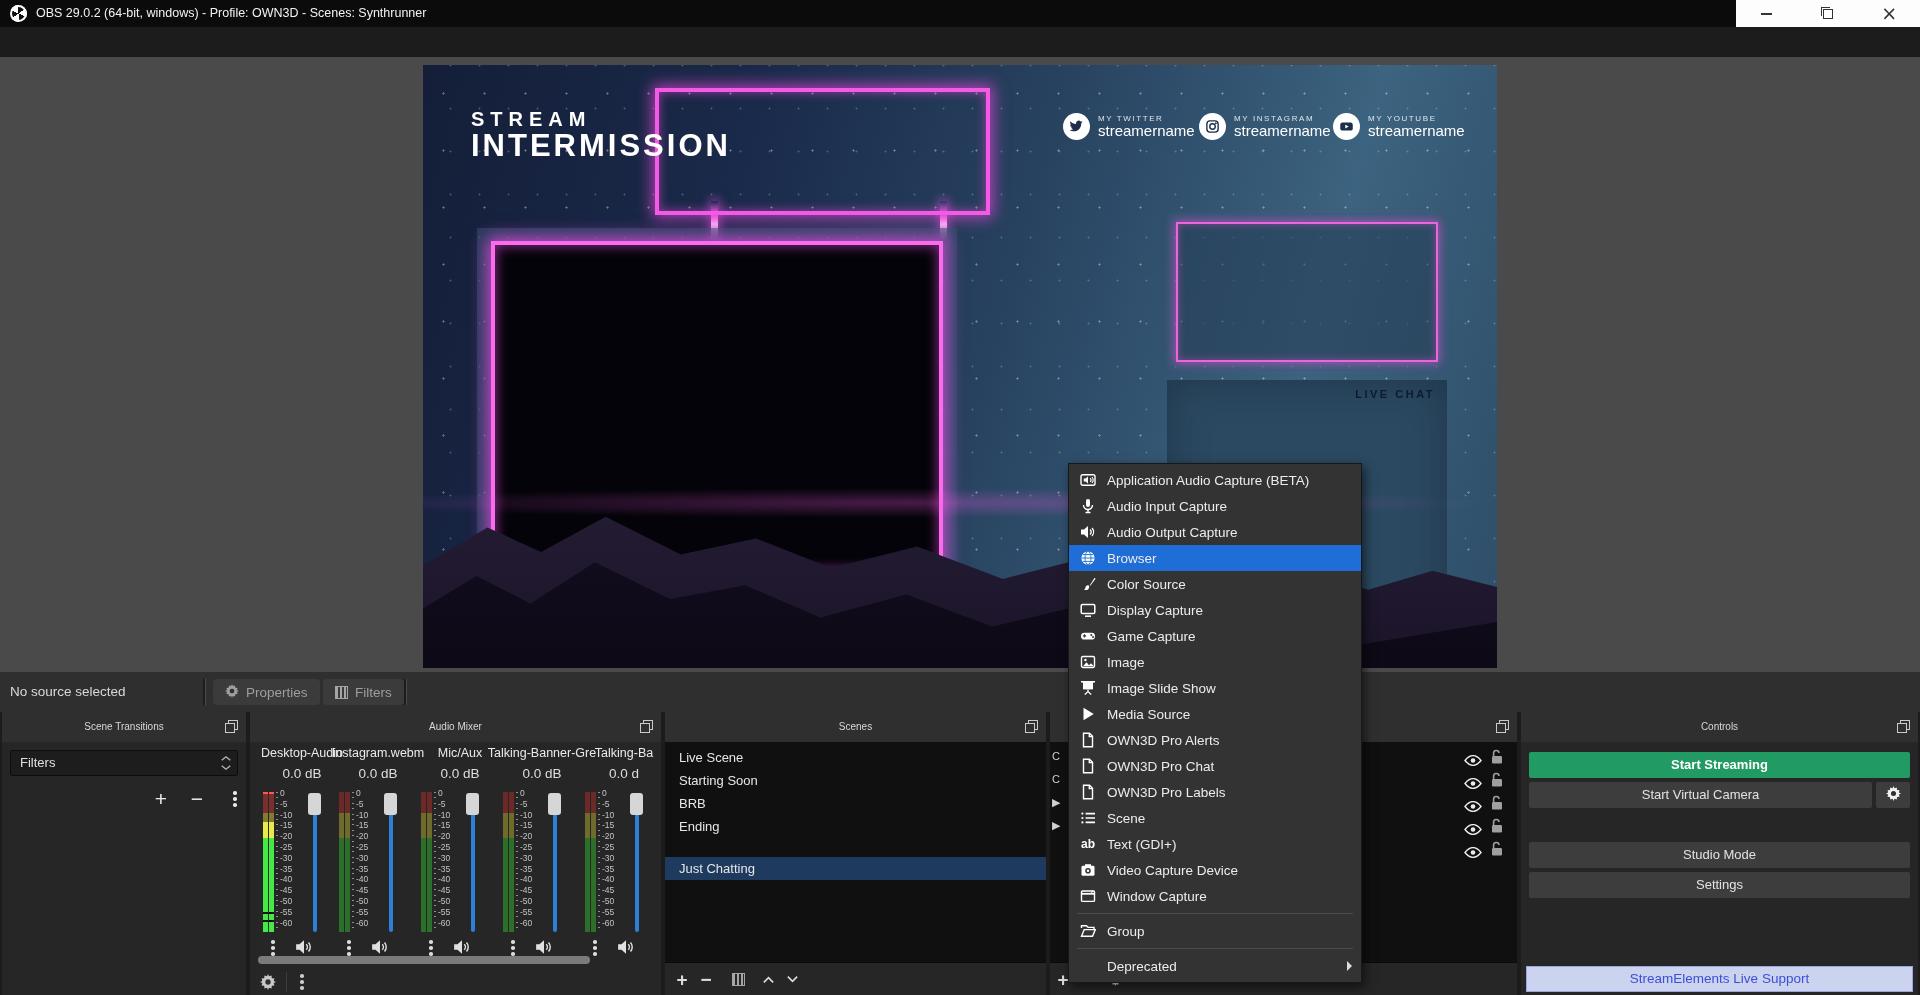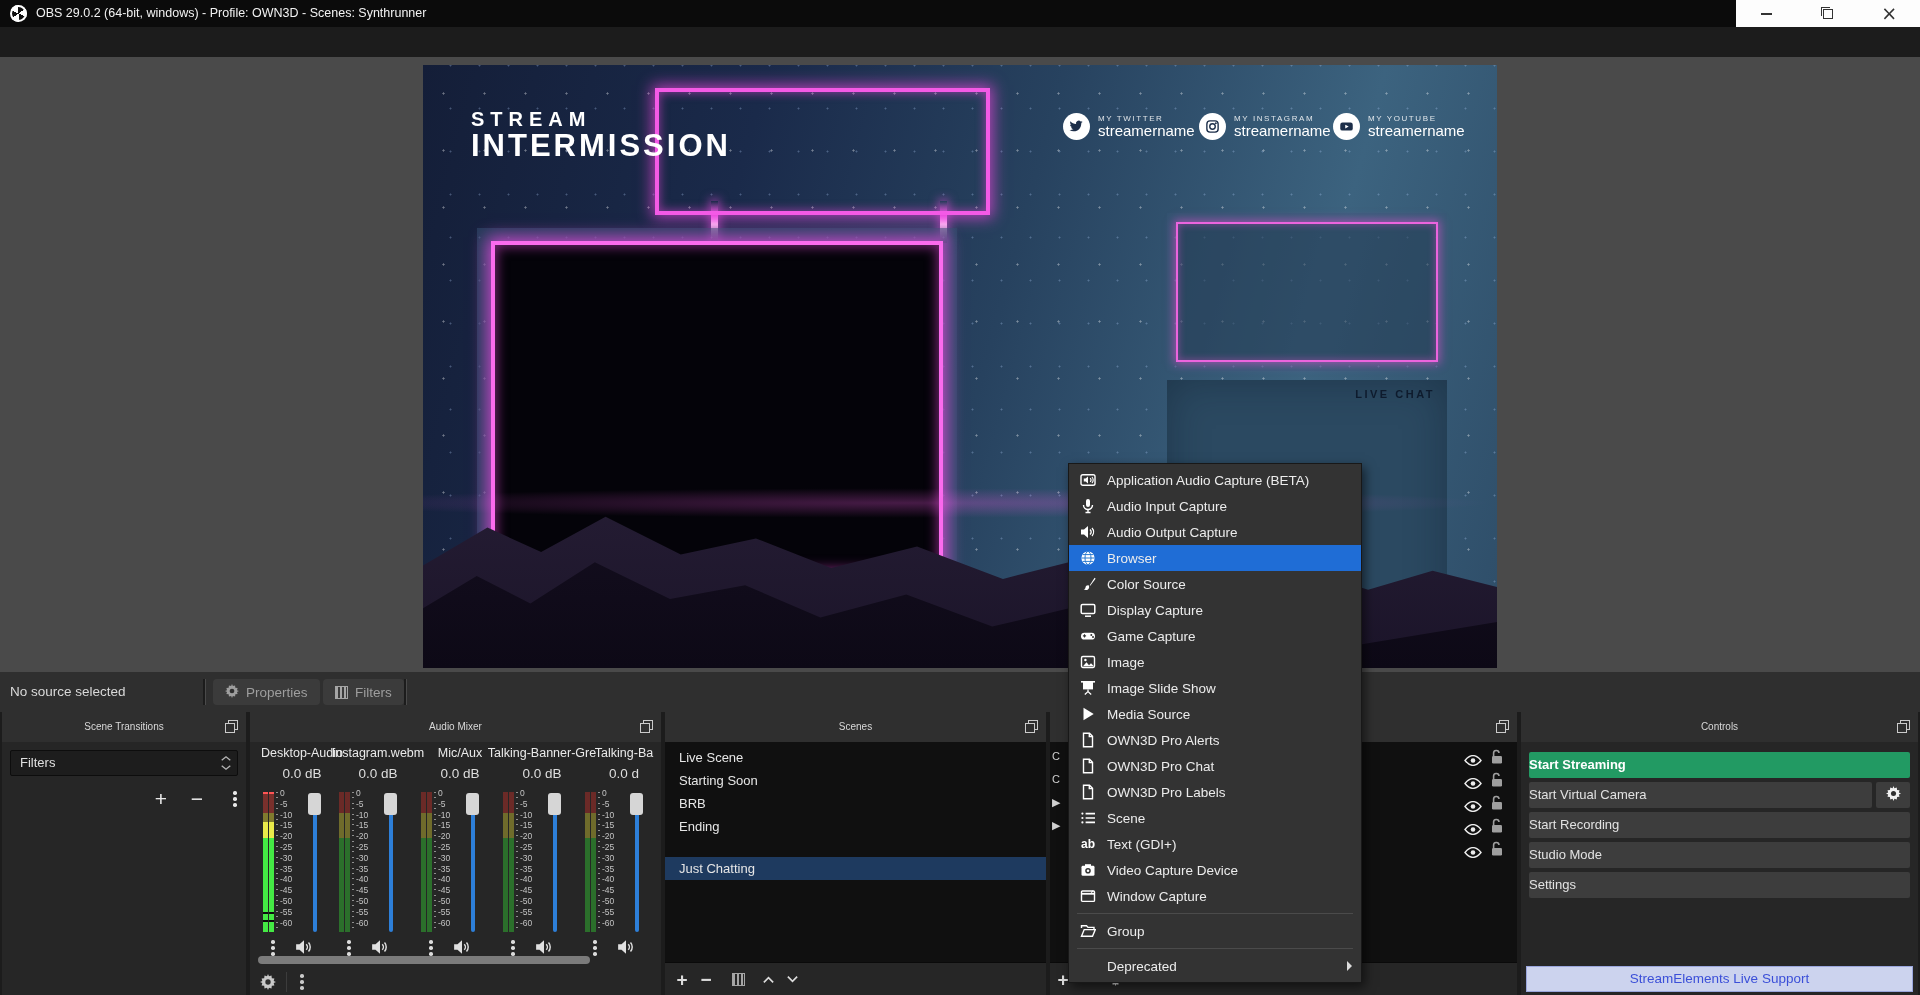--- a/index.html
+++ b/index.html
@@ -124,21 +124,21 @@
   
   .lrow{position:absolute;left:0;right:0;height:23px;line-height:23px;font-size:13px;color:#e6e6e6;padding-left:14px;cursor:pointer;}
   .lrow.selected{background:#1e3a5f;margin-top:19px;}
   .src-eye{position:absolute;top:4px;width:18px;height:13px;color:#ececec;cursor:pointer;}
   .src-lock{position:absolute;top:3px;width:14px;height:16px;color:#9f9f9f;cursor:pointer;}
   .sliver{position:absolute;left:0;top:30px;width:18px;bottom:33px;background:#101010;color:#cfcfcf;}
   .sliver span{position:absolute;left:2px;font-size:11px;}
 
   
   .cbtn{position:absolute;left:8px;width:381px;height:26px;border-radius:2px;background:#3d3d3d;
-        line-height:26px;font-size:13px;color:#e2e2e2;cursor:pointer;}
+        text-align:center;line-height:26px;font-size:13px;color:#e2e2e2;cursor:pointer;}
   .cbtn.green{color:#fff;font-weight:bold;}
   .cbtn-gear{position:absolute;left:355px;width:34px;height:26px;border-radius:2px;background:#3d3d3d;
         display:flex;align-items:center;justify-content:center;color:#f0f0f0;cursor:pointer;}
   .cbtn-gear svg{width:15px;height:15px;}
   .support-btn{position:absolute;left:5px;top:254px;width:387px;height:26px;border:1px solid #9aa6dd;
         text-align:center;line-height:24px;font-size:13.5px;cursor:pointer;}
 
   
   .ctx-menu{position:absolute;left:1068px;top:463px;width:294px;background:#333333;border:1px solid #181818;
         box-shadow:3px 4px 10px rgba(0,0,0,.55);z-index:100;padding:3px 0;}
@@ -549,21 +549,20 @@
     <div class="panel-header">Controls</div>
     <span class="popout"></span>
     <div class="cbtn green" id="btn-stream" style="top: 40px; background: rgb(34, 154, 99);">Start Streaming</div>
     <div class="cbtn" style="top:70px;width:343px">Start Virtual Camera</div>
     <div class="cbtn-gear" style="top:70px">
         <span class="icon-slot"><svg viewBox="0 0 16 16">
             <path fill="currentColor" d="M8 0l1 2.3 2.5-.7.3 2.6 2.6.3-.7 2.5L16 8l-2.3 1 .7 2.5-2.6.3-.3 2.6-2.5-.7L8 16l-1-2.3-2.5.7-.3-2.6-2.6-.3.7-2.5L0 8l2.3-1-.7-2.5 2.6-.3.3-2.6 2.5.7z"></path>
             <circle cx="8" cy="8" r="2.7" fill="#2f2f2f"></circle>
           </svg></span>
       </div>
-    <div class="cbtn" style="top:100px">Start Recording</div>
     <div class="cbtn" style="top:160px">Settings</div>
     <div class="cbtn" style="top:130px">Studio Mode</div>
     <div class="support-btn" id="btn-support" style="background: rgb(204, 211, 238); color: rgb(59, 79, 216);">StreamElements Live Support</div>
   </div>
 
   <div class="ctx-menu" id="ctxmenu">
       <div class="menu-item">
         <span class="mi-icon">
           <svg viewBox="0 0 16 16">
             <rect x="1" y="2.8" width="14" height="10.4" rx="1.8" fill="none" stroke="currentColor" stroke-width="1.4"></rect>

